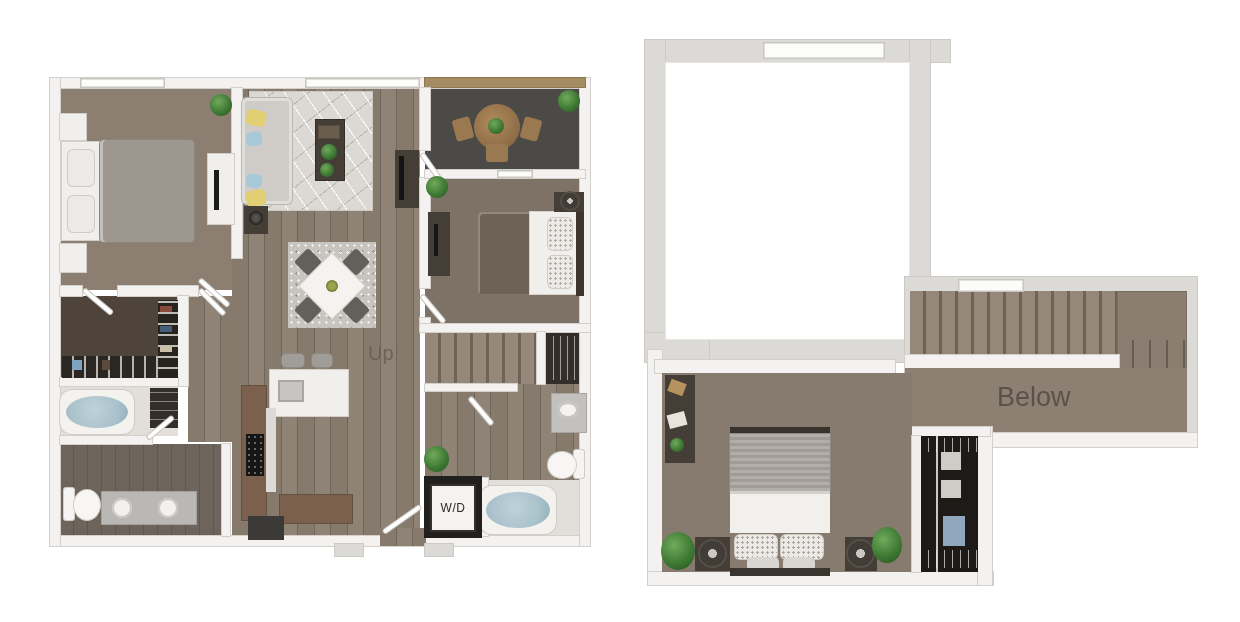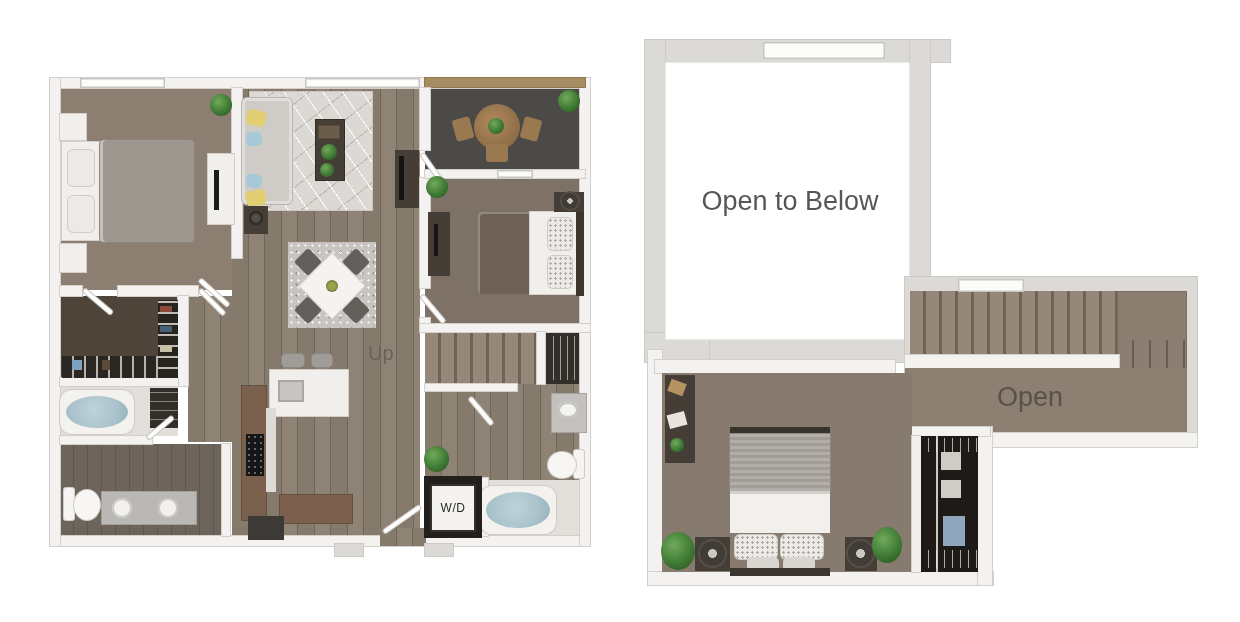--- a/index.html
+++ b/index.html
@@ -189,31 +189,30 @@
 
   <section class="plan" style="left:645px;top:40px;width:552px;height:545px">
 
     <div class="gwall" style="left:0;top:0;width:305px;height:22px"></div>
     <div class="gwall" style="left:0;top:0;width:20px;height:322px"></div>
     <div class="gwall" style="left:265px;top:0;width:20px;height:322px"></div>
     <div class="gwall" style="left:0;top:300px;width:285px;height:22px"></div>
     <div class="gwall" style="left:0;top:293px;width:64px;height:29px"></div>
     <div class="abs" style="left:20px;top:22px;width:245px;height:278px;background:#ffffff;box-shadow:inset 0 0 0 1px #e9e7e4"></div>
     <div class="window" style="left:118px;top:2px;width:122px;height:17px"></div>
-    <div class="label" style="left:50px;top:146px;width:190px;text-align:center;font-size:27px;color:#565559">Open to Below</div>
 
     <div class="gwall" style="left:260px;top:237px;width:292px;height:170px"></div>
     <div class="stairs" style="left:265px;top:251px;width:207px;height:66px"></div>
     <div class="abs" style="left:472px;top:251px;width:70px;height:142px;background:#8b7e70;box-shadow:inset 0 0 0 1px #7a6e61"></div>
     <div class="abs" style="left:472px;top:300px;width:70px;height:93px;background-image:repeating-linear-gradient(90deg,transparent 0 15px,rgba(60,52,44,.45) 15px 17px)"></div>
     <div class="wall" style="left:260px;top:315px;width:214px;height:13px"></div>
     <div class="abs" style="left:260px;top:328px;width:282px;height:65px;background:#8d8073"></div>
     <div class="window" style="left:313px;top:239px;width:66px;height:13px"></div>
     <div class="wall" style="left:340px;top:393px;width:212px;height:14px"></div>
-    <div class="label" style="left:352px;top:342px;font-size:27px;color:#4f4a44;opacity:.85">Open</div>
+    <div class="label" style="left:352px;top:342px;font-size:27px;color:#4f4a44;opacity:.85">Below</div>
 
     <div class="wall" style="left:3px;top:310px;width:14px;height:235px"></div>
     <div class="wall" style="left:10px;top:320px;width:240px;height:13px"></div>
     <div class="wall" style="left:3px;top:532px;width:345px;height:13px"></div>
     <div class="wall" style="left:333px;top:387px;width:14px;height:158px"></div>
     <div class="wall" style="left:263px;top:387px;width:82px;height:9px"></div>
     <div class="carpet2" style="left:17px;top:333px;width:250px;height:199px;background:#877a6e"></div>
 
     <div class="whitef" style="left:267px;top:396px;width:9px;height:136px"></div>
     <div class="abs" style="left:276px;top:396px;width:57px;height:136px;background:#1d1a17"></div>

